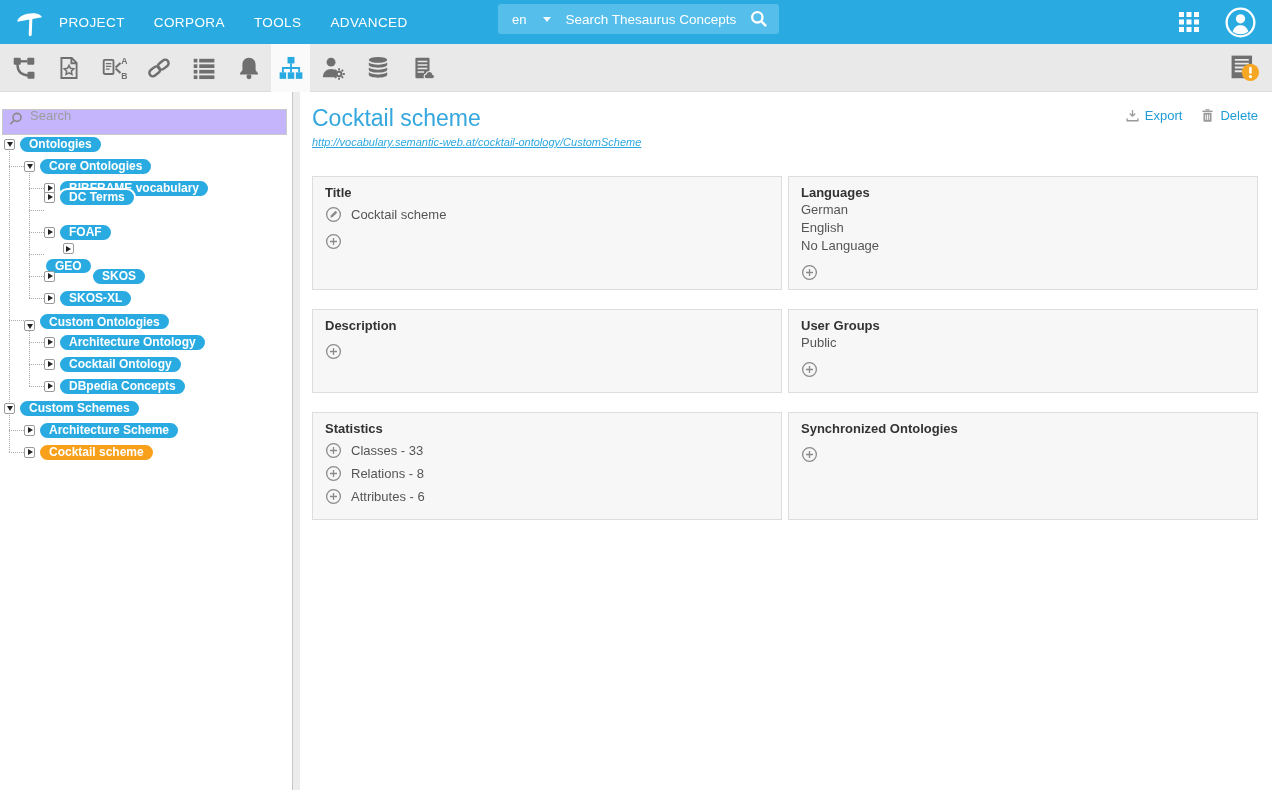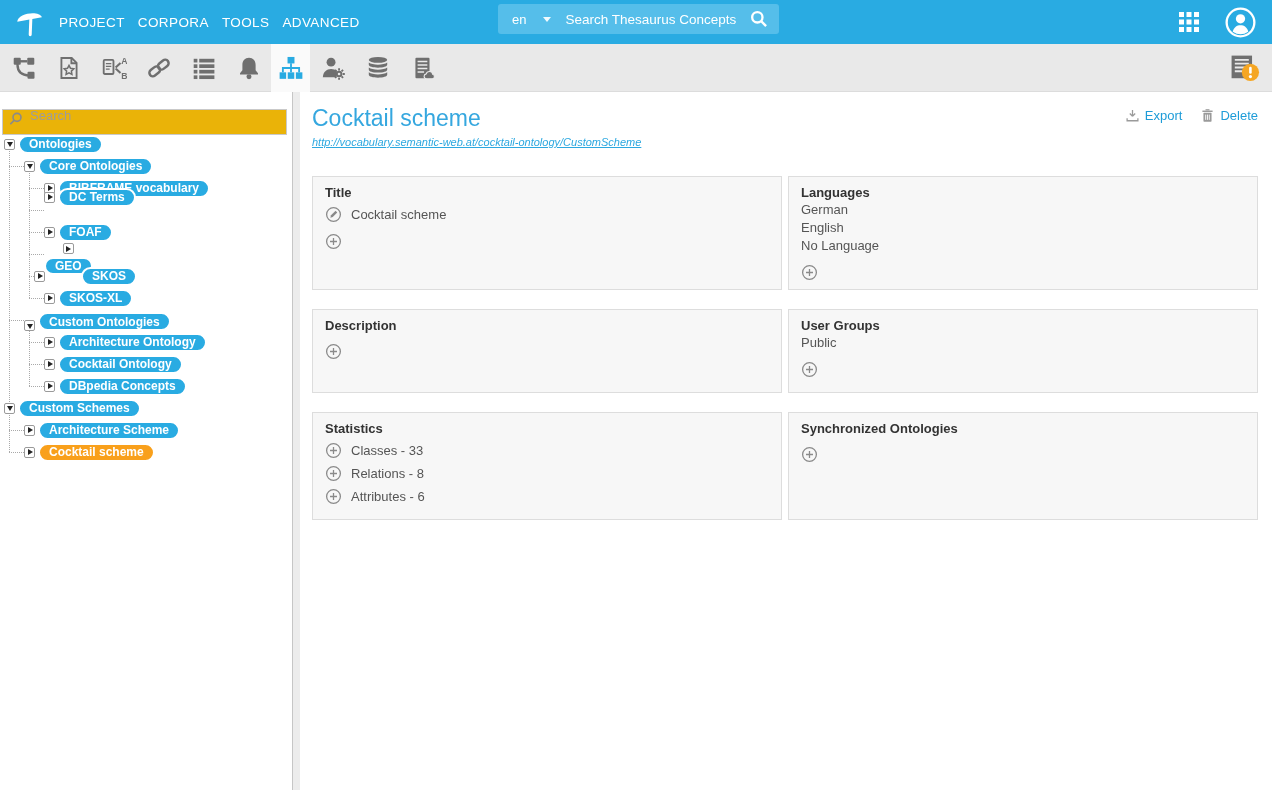--- a/index.html
+++ b/index.html
@@ -3,21 +3,21 @@
 <meta charset="utf-8">
 <style>
   *{box-sizing:border-box;margin:0;padding:0}
   html,body{width:1272px;height:791px}
   body{font-family:"Liberation Sans",sans-serif;background:#fff;overflow:hidden}
 
   
   .topbar{height:44px;background:#29ABE2;display:flex;align-items:center;position:relative}
   .logo{width:34px;height:34px;margin:0 12px 0 13px;cursor:pointer}
   .logo svg{width:34px;height:34px}
-  .nav{display:flex;gap:13px;align-items:flex-start}
+  .nav{display:flex;gap:29px;align-items:flex-start}
   .nav-item{color:#fff;font-size:13.5px;letter-spacing:.4px;cursor:pointer}
   .search-pill{position:absolute;left:498px;top:4px;width:281px;height:30px;background:#55BEEA;border-radius:3px;display:flex;align-items:center;color:#fff}
   .lang{font-size:13px;margin-left:14px;cursor:pointer}
   .caret{width:0;height:0;border-left:4px solid transparent;border-right:4px solid transparent;border-top:5px solid rgba(255,255,255,.92);margin-left:17px;cursor:pointer}
   .search-input{flex:1;min-width:0;background:transparent;border:none;outline:none;color:#fff;font-size:13.5px;margin-left:14px;font-family:inherit}
   .search-input::placeholder{color:#fff;opacity:1}
   .search-go{width:20px;height:20px;margin-right:10px;color:#fff;cursor:pointer}
   .search-go svg{width:20px;height:20px}
   .topbar-right{position:absolute;right:16px;display:flex;align-items:center;gap:25px}
   .tb-ic{cursor:pointer;display:block}
@@ -31,21 +31,21 @@
   .tool{width:45px;height:48px;display:flex;align-items:center;justify-content:center;color:#6f6f6f;cursor:pointer}
   .tool svg{width:26px;height:26px;display:block}
   .tool.active{background:#fafafa;width:39px;color:#29ABE2}
   .alert-slot{position:absolute;right:12px;top:10px;width:31px;height:28px;color:#6f6f6f;cursor:pointer}
   .alert-slot svg{width:31px;height:28px;display:block}
 
   
   .content{display:flex;height:698px}
   .sidebar{width:293px;border-right:1px solid #c6c6c6;padding:14px 0 0 2px;background:#fff}
   .side-search{position:relative;width:285px;height:26px}
-  .side-search input{width:100%;height:100%;border:1px solid #c9c9c9;padding:0 6px 12px 27px;font-size:13px;color:#444;outline:none;font-family:inherit;background:#eab308}
+  .side-search input{width:100%;height:100%;border:1px solid #c9c9c9;padding:0 6px 12px 27px;font-size:13px;color:#444;outline:none;font-family:inherit;background:#c4b5fd}
   .side-search input::placeholder{color:#9c9c9c;opacity:1}
   .side-search .mag{position:absolute;left:6px;top:5px;width:16px;height:16px;color:#8a8a8a}
   .side-search .mag svg{width:16px;height:16px;display:block}
 
   .tree{position:relative;margin-top:1px}
   .vguide{position:absolute;width:0;border-left:1px dotted #a9a9a9;z-index:0}
   .hguide{position:absolute;height:0;border-top:1px dotted #a9a9a9;z-index:0}
   .tree-row{position:absolute;height:22px;display:flex;align-items:center;gap:3px;z-index:1;cursor:pointer}
   .expander{width:11px;height:11px;background:#fff;border:1px solid #9a9a9a;border-radius:2px;display:flex;align-items:center;justify-content:center;flex:none;cursor:pointer}
   .tri-down{width:0;height:0;border-left:3.5px solid transparent;border-right:3.5px solid transparent;border-top:5px solid #222;margin-top:1px}
@@ -287,21 +287,21 @@
             <span class="tri-right"></span>
           </span>
           <span class="pill pill-blue">FOAF</span>
         </div>
         <div class="tree-row" style="left: 42px; top: 110px; flex-direction: column;">
           <span class="expander">
             <span class="tri-right"></span>
           </span>
           <span class="pill pill-blue">GEO</span>
         </div>
-        <div class="tree-row" style="left: 32px; top: 132px; gap: 36px;">
+        <div class="tree-row" style="left: 42px; top: 132px; gap: 36px;">
           <span class="expander">
             <span class="tri-right"></span>
           </span>
           <span class="pill pill-blue">SKOS</span>
         </div>
         <div class="tree-row" style="left: 42px; top: 154px;">
           <span class="expander">
             <span class="tri-right"></span>
           </span>
           <span class="pill pill-blue">SKOS-XL</span>

